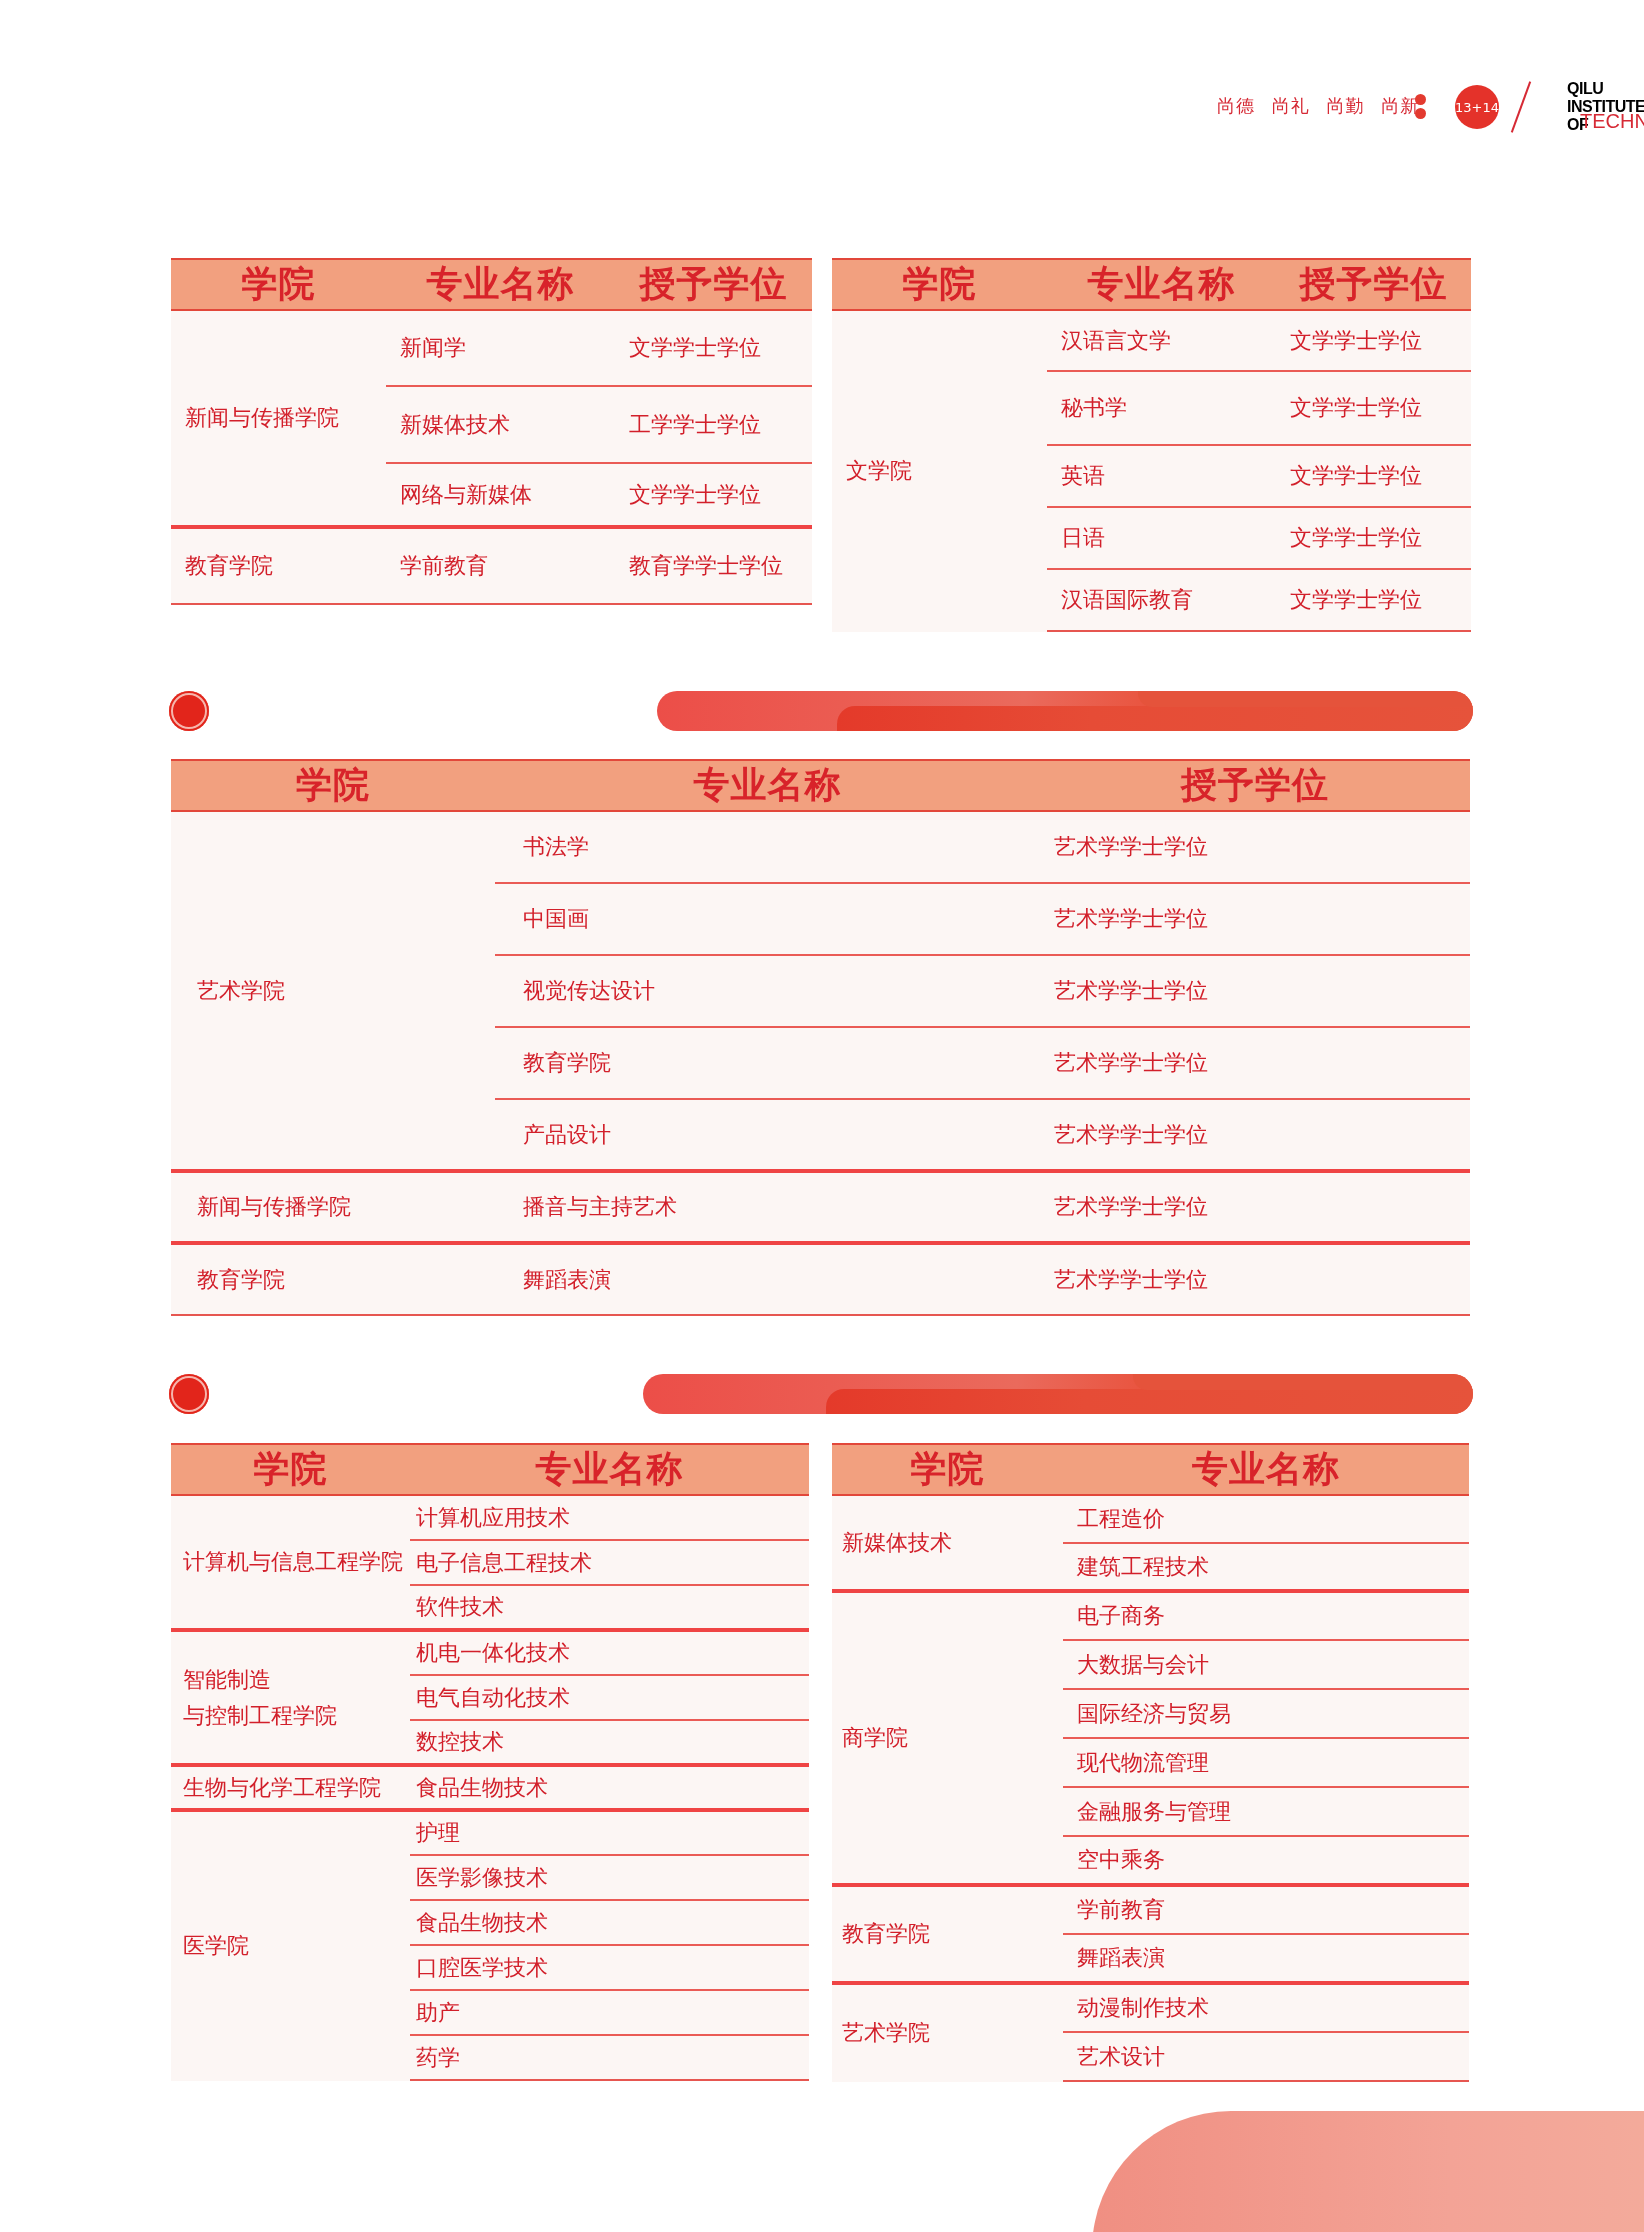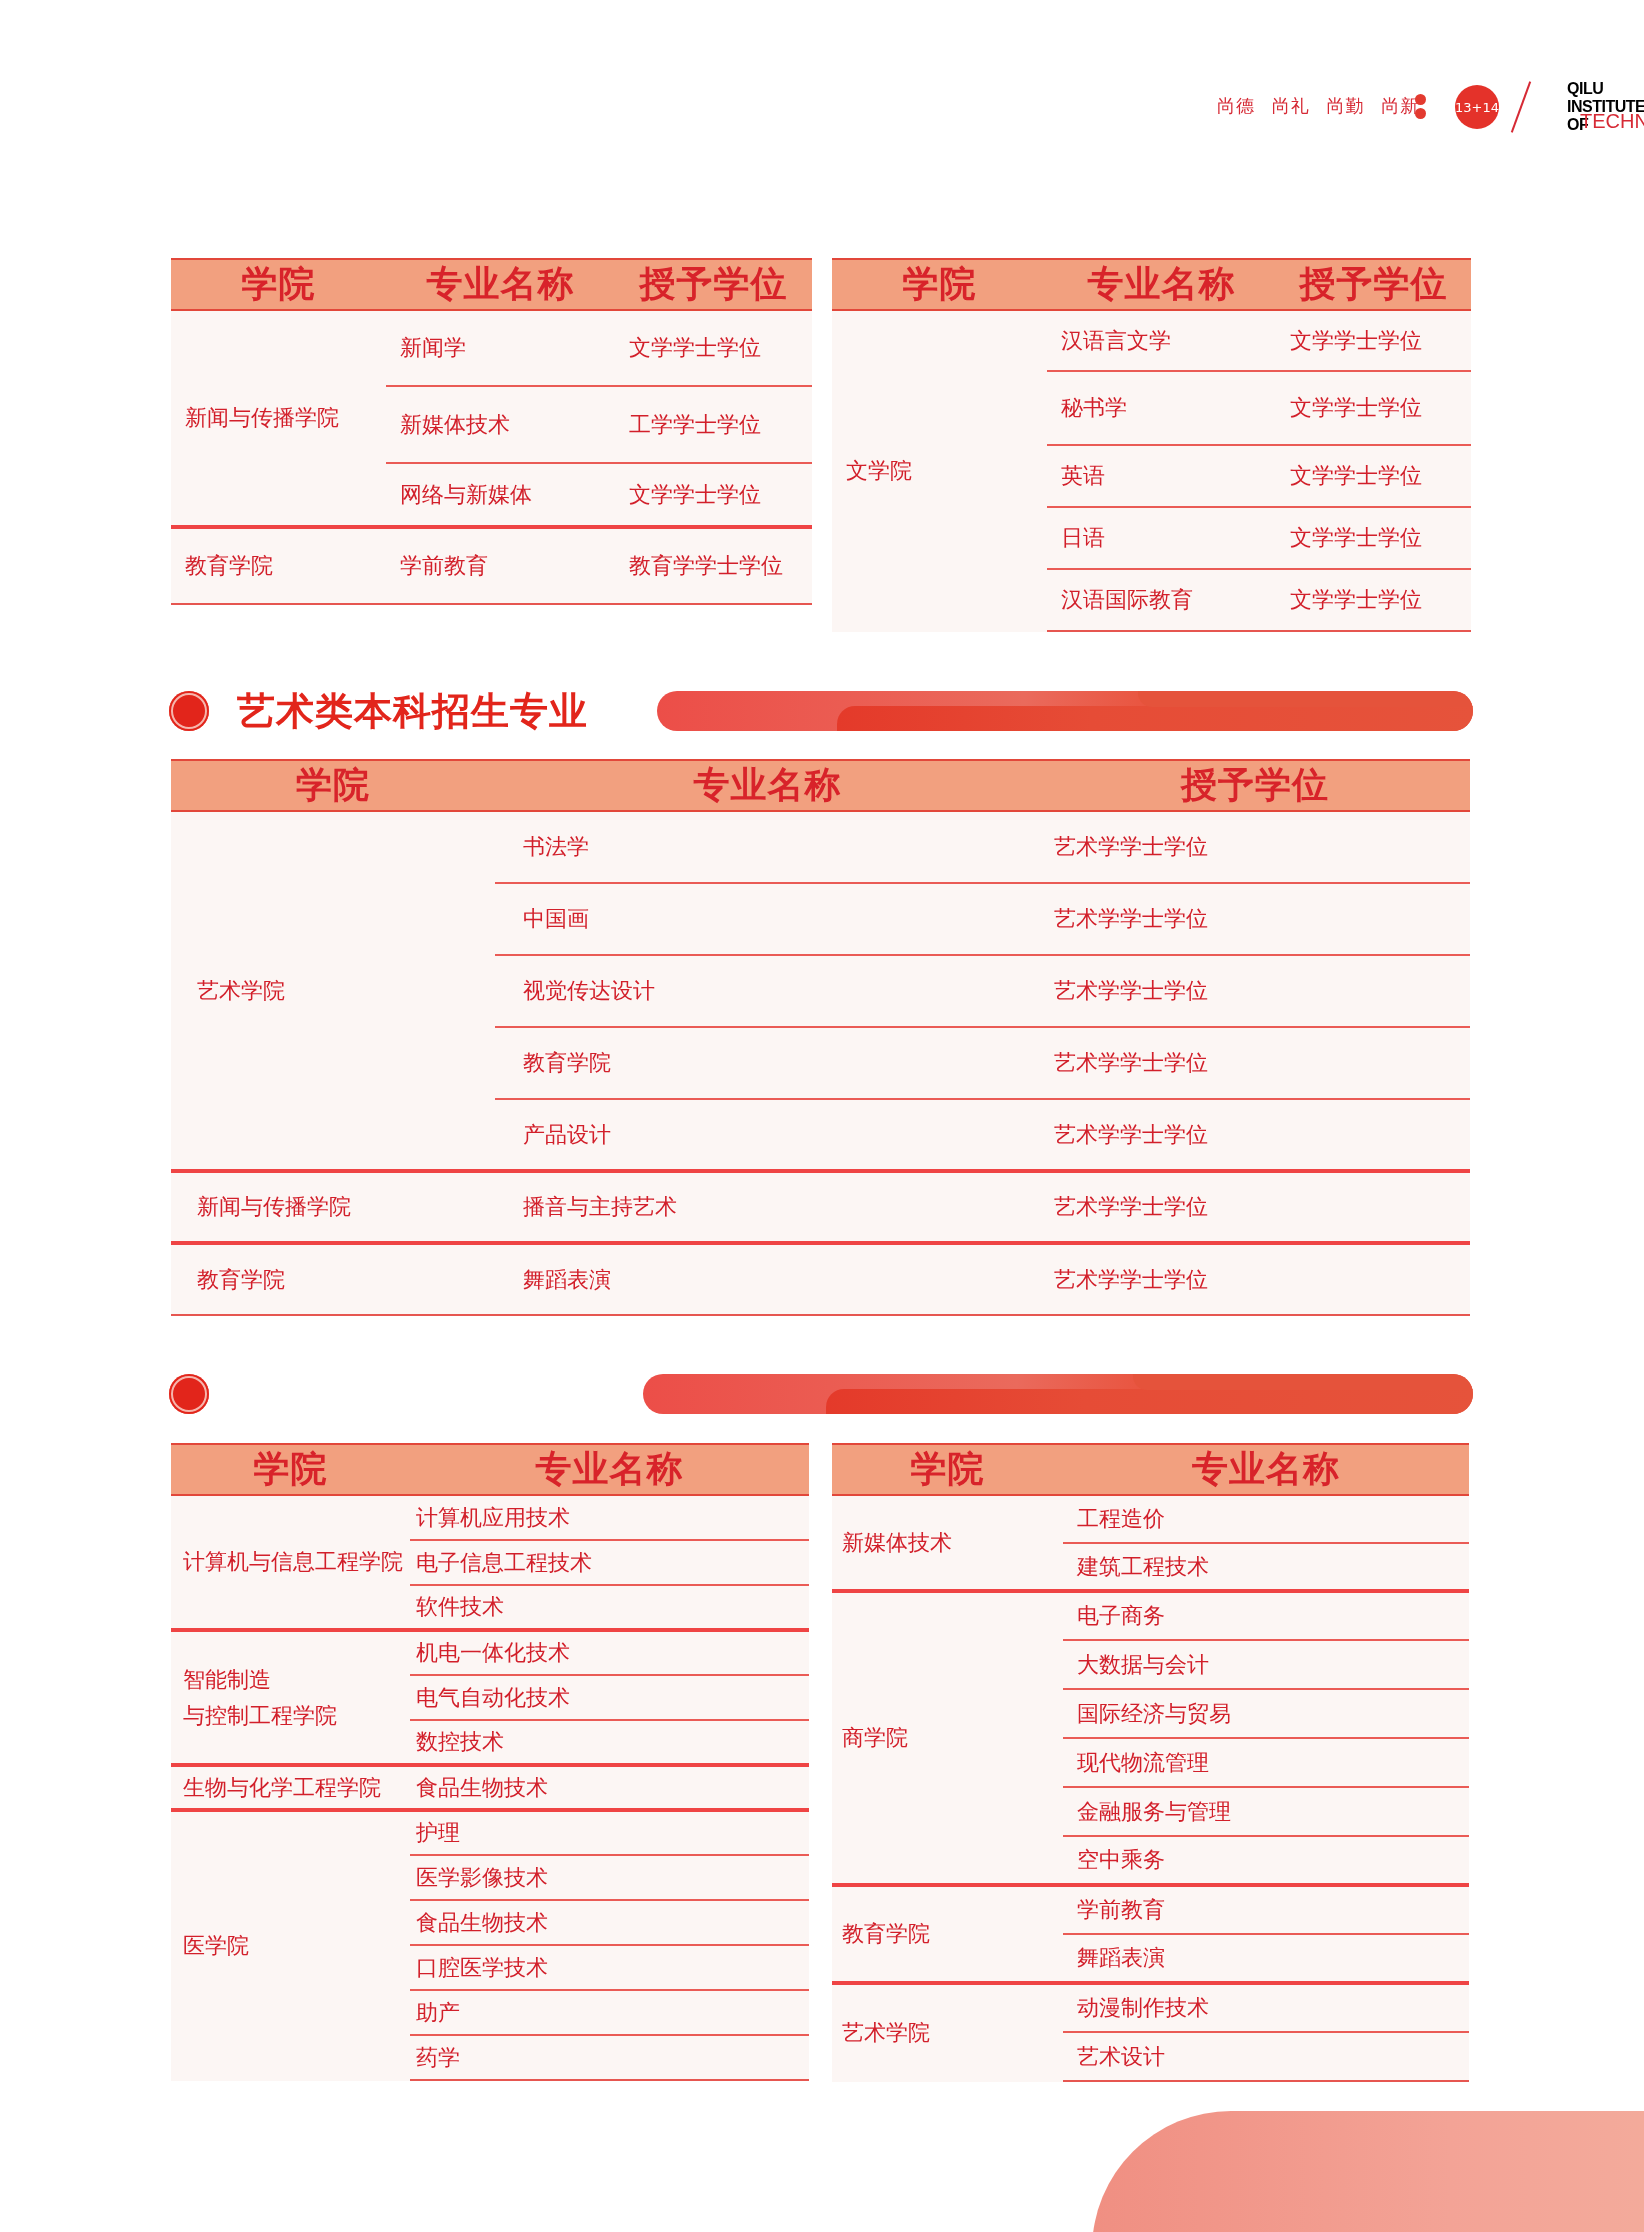--- a/index.html
+++ b/index.html
@@ -129,21 +129,20 @@
     </tr>
     <tr style="height:62px">
       <td class="sub">汉语国际教育</td>
       <td class="sub">文学学士学位</td>
     </tr>
   </tbody>
 </table>
 
 <div class="section-title" style="top:687px;">
   <div class="sec-dot"></div>
-  <div class="sec-text">艺术类本科招生专业</div>
 </div>
 <div class="sec-bar" style="left:657px; top:691px; width:816px;">
   <div class="inner"></div>
     <div class="cap"></div>
 </div>
 
 <table class="t" style="left:171px; top:759px; width:1299px;">
   <colgroup>
       <col style="width:324px">
       <col style="width:545px">

